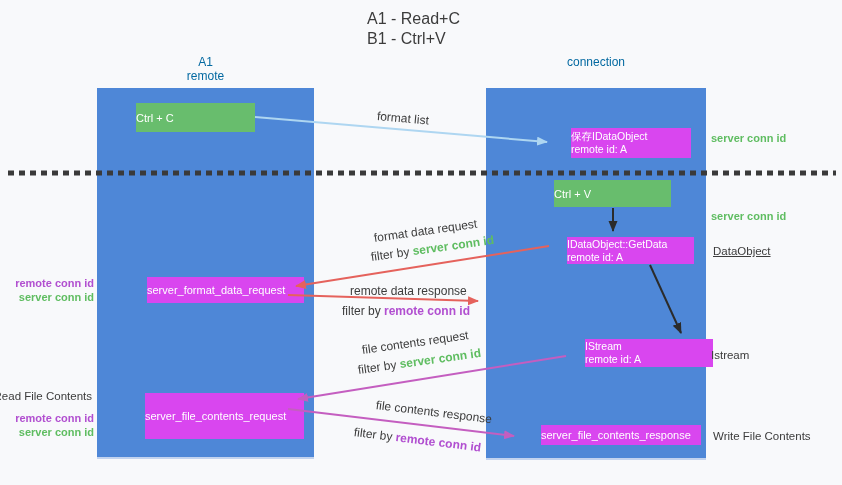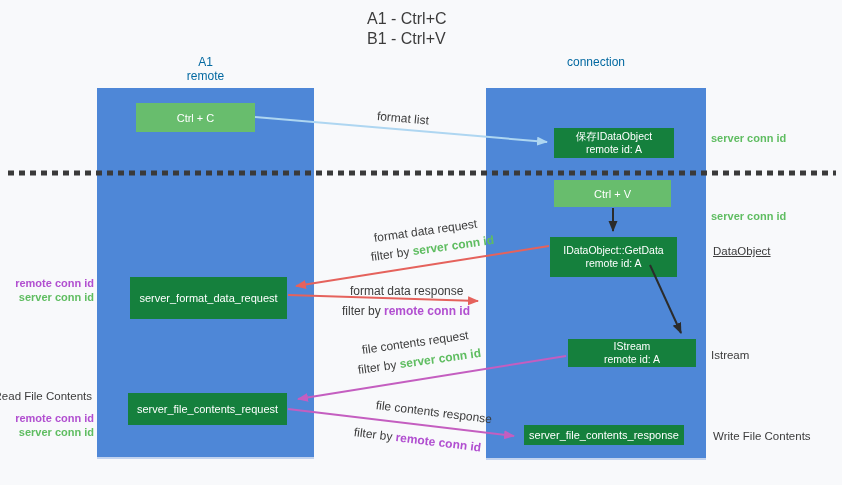--- a/index.html
+++ b/index.html
@@ -6,72 +6,72 @@
   .canvas{
     position:relative;width:842px;height:485px;overflow:hidden;
     background:#f8f9fb;
     font-family:"Liberation Sans",sans-serif;
     color:#3d3d3d;
   }
   .abs{position:absolute;}
   .title{left:367px;top:9px;font-size:16px;line-height:20px;color:#3c3c3c;}
   .col-header{text-align:center;font-size:12px;line-height:14px;color:#0369a1;}
   .col{top:88px;background:#4e87d7;border-bottom:2px solid #c2d3ef;box-sizing:border-box;}
-  .node{color:#fff;text-align:center;display:flex;flex-direction:column;justify-content:center;box-sizing:border-box;}
+  .node{color:#fff;display:flex;flex-direction:column;justify-content:center;box-sizing:border-box;}
   .node.green{background:#68bd6d;}
-  .node.orange{background:#15803d;}
+  .node.orange{background:#d946ef;margin-left:17px;}
   .one-line{font-size:11px;}
   .two-line{font-size:10.5px;line-height:13px;}
   .side-label{white-space:nowrap;font-size:11px;font-weight:bold;}
   .side-label.plain{font-weight:normal;font-size:11.5px;color:#3c3c3c;}
   .green-txt{color:#5fbd61;}
   .purple-txt{color:#b14fd0;}
   .mid-label{white-space:nowrap;font-size:12px;color:#3c3c3c;transform-origin:0 50%;}
   .mid-label b.green-txt,.mid-label b.purple-txt{font-weight:bold;}
   svg.overlay{position:absolute;left:0;top:0;pointer-events:none;}
 </style>
 </head>
 <body>
 
 <div class="canvas">
 
   <div class="abs title">
-    <div>A1 - Ctrl+C</div>
+    <div>A1 - Read+C</div>
     <div>B1 - Ctrl+V</div>
   </div>
 
   <div class="abs col-header" style="left:97px;top:55px;width:217px;">
     <div>A1</div>
     <div>remote</div>
   </div>
   <div class="abs col-header" style="left:486px;top:55px;width:220px;">
     <div>connection</div>
   </div>
 
   <div class="abs col" style="left:97px;width:217px;height:371px;"></div>
   <div class="abs col" style="left:486px;width:220px;height:372px;"></div>
 
   <div class="abs node green one-line" style="left:136px;top:103px;width:119px;height:29px;">
     <span>Ctrl + C</span>
   </div>
-  <div class="abs node orange one-line" style="left:130px;top:277px;width:157px;height:42px;">
+  <div class="abs node orange one-line" style="left:130px;top:277px;width:157px;height:26px;">
     <span>server_format_data_request</span>
   </div>
-  <div class="abs node orange one-line" style="left:128px;top:393px;width:159px;height:32px;">
+  <div class="abs node orange one-line" style="left:128px;top:393px;width:159px;height:46px;">
     <span>server_file_contents_request</span>
   </div>
 
   <div class="abs node orange two-line" style="left:554px;top:128px;width:120px;height:30px;">
     <span>保存IDataObject</span>
     <span>remote id: A</span>
   </div>
   <div class="abs node green one-line" style="left:554px;top:180px;width:117px;height:27px;">
     <span>Ctrl + V</span>
   </div>
-  <div class="abs node orange two-line" style="left:550px;top:237px;width:127px;height:40px;">
+  <div class="abs node orange two-line" style="left:550px;top:237px;width:127px;height:27px;">
     <span>IDataObject::GetData</span>
     <span>remote id: A</span>
   </div>
   <div class="abs node orange two-line" style="left:568px;top:339px;width:128px;height:28px;">
     <span>IStream</span>
     <span>remote id: A</span>
   </div>
   <div class="abs node orange one-line" style="left:524px;top:425px;width:160px;height:20px;">
     <span>server_file_contents_response</span>
   </div>
@@ -118,21 +118,21 @@
   <div class="abs side-label plain" style="left:711px;top:349px;">Istream</div>
   <div class="abs side-label plain" style="left:713px;top:430px;">Write File Contents</div>
 
   <div class="abs mid-label" style="left:377px;top:109px;transform:rotate(5deg);">format list</div>
 
   <div class="abs mid-label" style="left:374px;top:231px;transform:rotate(-8deg);">format data request</div>
   <div class="abs mid-label" style="left:371px;top:250px;transform:rotate(-8deg);">
     <span>filter by </span><b class="green-txt">server conn id</b>
   </div>
 
-  <div class="abs mid-label" style="left:350px;top:284px;">format data response</div>
+  <div class="abs mid-label" style="left:350px;top:284px;">remote data response</div>
   <div class="abs mid-label" style="left:342px;top:304px;">
     <span>filter by </span><b class="purple-txt">remote conn id</b>
   </div>
 
   <div class="abs mid-label" style="left:362px;top:343px;transform:rotate(-8deg);">file contents request</div>
   <div class="abs mid-label" style="left:358px;top:363px;transform:rotate(-8deg);">
     <span>filter by </span><b class="green-txt">server conn id</b>
   </div>
 
   <div class="abs mid-label" style="left:376px;top:398px;transform:rotate(7deg);">file contents response</div>

